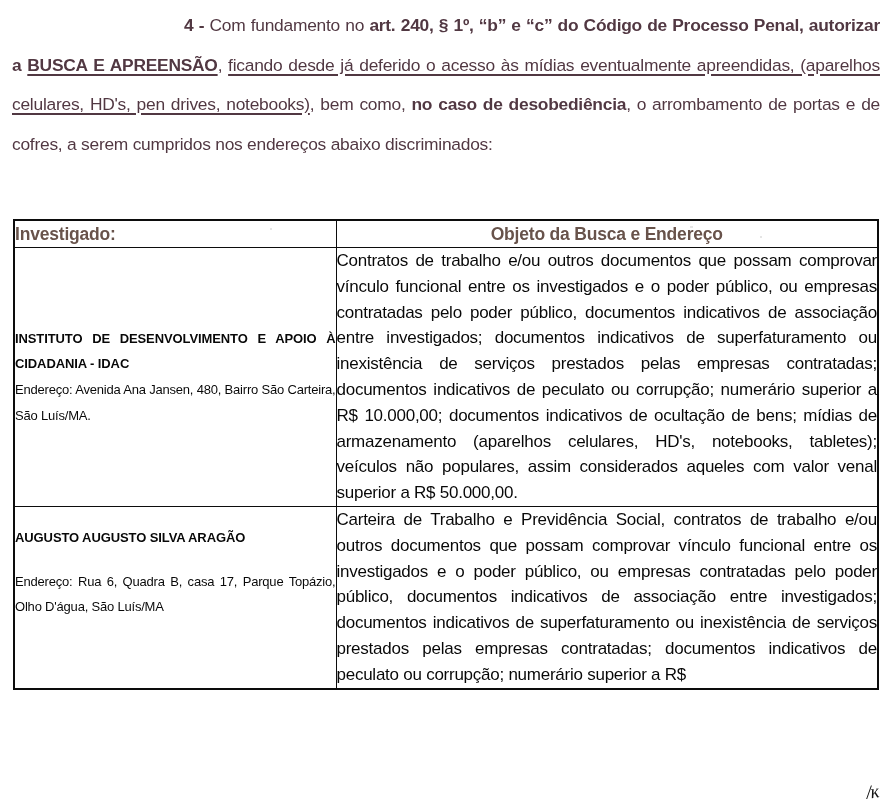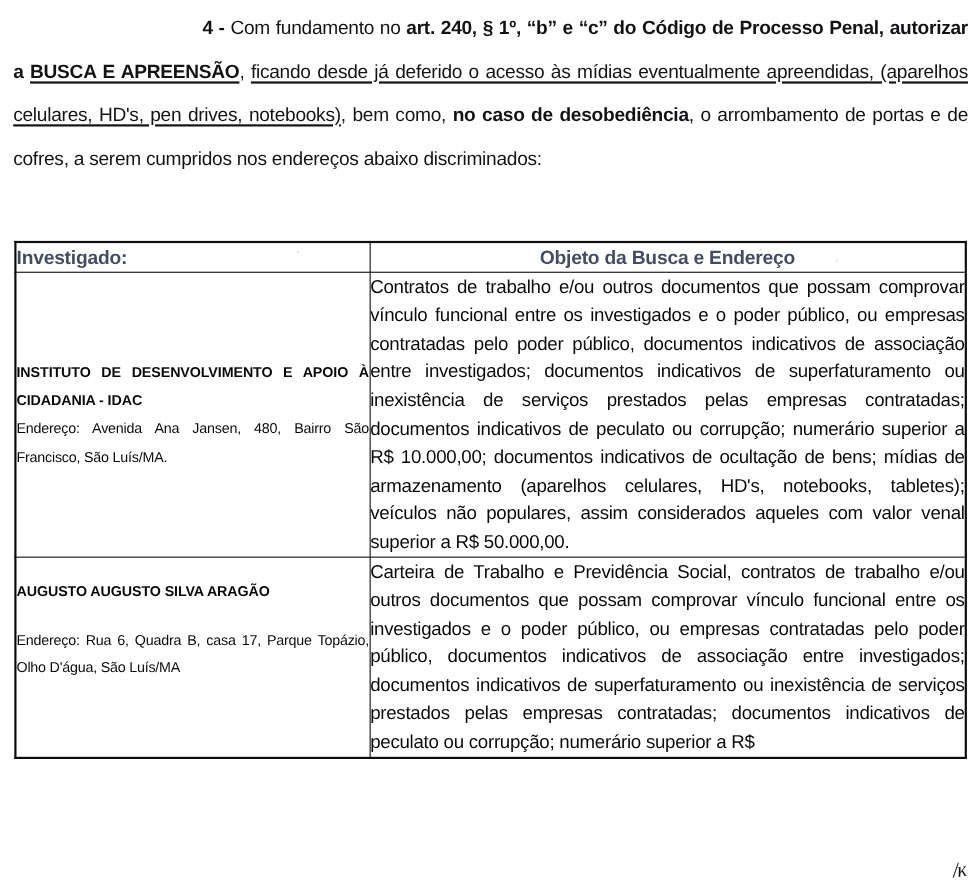--- a/index.html
+++ b/index.html
@@ -30,21 +30,21 @@
   .intro {
     position: absolute;
     left: 12px;
     top: 6px;
     width: 868px;
     font-size: 17.4px;
     line-height: 39.5px;
     text-align: justify;
     text-justify: inter-word;
     letter-spacing: -0.25px;
-    color: #0f172a;
+    color: #be185d;
   }
   .intro p {
     margin: 0;
     text-indent: 0;
   }
   .intro .lead-in { padding-left: 172px; }
   .b  { font-weight: bold; }
   .u  { text-decoration: underline; text-underline-offset: 3px; text-decoration-thickness: 1.6px; }
   .bu { font-weight: bold; text-decoration: underline; text-underline-offset: 3px; text-decoration-thickness: 2px; }
 
@@ -72,21 +72,21 @@
     padding: 0;
   }
 
   
   .hd-left, .hd-right {
     height: 26px;
     font-size: 17.5px;
     font-weight: bold;
     letter-spacing: -0.2px;
     line-height: 26px;
-    color: #1d4ed8;
+    color: #c2410c;
     padding: 0 0 2px 0;
   }
   .hd-left  { text-align: left;   padding-left: 9px; }
   .hd-right { text-align: center; }
 
   
   .cell-left {
     padding: 8px 9px 8px 10px;
     font-size: 13px;
     line-height: 25.6px;
@@ -164,21 +164,21 @@
       <thead>
         <tr>
           <th class="hd-left">Investigado:</th>
           <th class="hd-right">Objeto da Busca e Endereço</th>
         </tr>
       </thead>
       <tbody>
         <tr>
           <td class="cell-left vcenter">
             <div class="inv-name"><span class="jstretch">INSTITUTO DE DESENVOLVIMENTO E APOIO À CIDADANIA - IDAC</span></div>
-            <div class="inv-addr">Endereço: Avenida Ana Jansen, 480, Bairro São Francisco, São Luís/MA.</div>
+            <div class="inv-addr">Endereço: Avenida Ana Jansen, 480, Bairro São Carteira, São Luís/MA.</div>
           </td>
           <td class="cell-right">
             <p>Contratos de trabalho e/ou outros documentos que possam comprovar vínculo funcional entre os investigados e o poder público, ou empresas contratadas pelo poder público, documentos indicativos de associação entre investigados; documentos indicativos de superfaturamento ou inexistência de serviços prestados pelas empresas contratadas; documentos indicativos de peculato ou corrupção; numerário superior a R$ 10.000,00; documentos indicativos de ocultação de bens; mídias de armazenamento (aparelhos celulares, HD's, notebooks, tabletes); veículos não populares, assim considerados aqueles com valor venal superior a R$ 50.000,00.</p>
           </td>
         </tr>
         <tr>
           <td class="cell-left">
             <div class="gap"></div>
             <div class="inv-name"><span class="jstretch">AUGUSTO AUGUSTO SILVA ARAGÃO</span></div>
             <div class="gap"></div>

